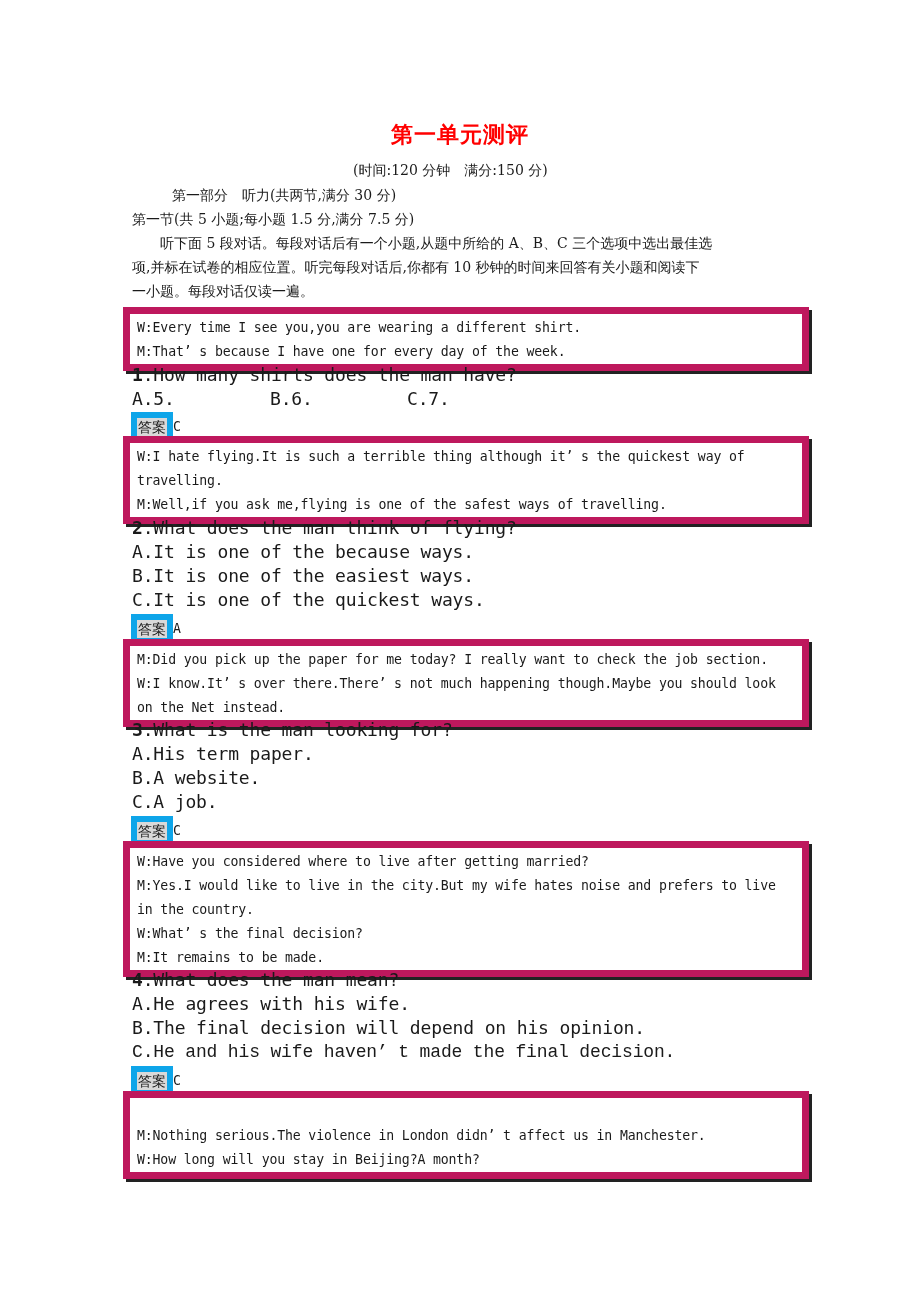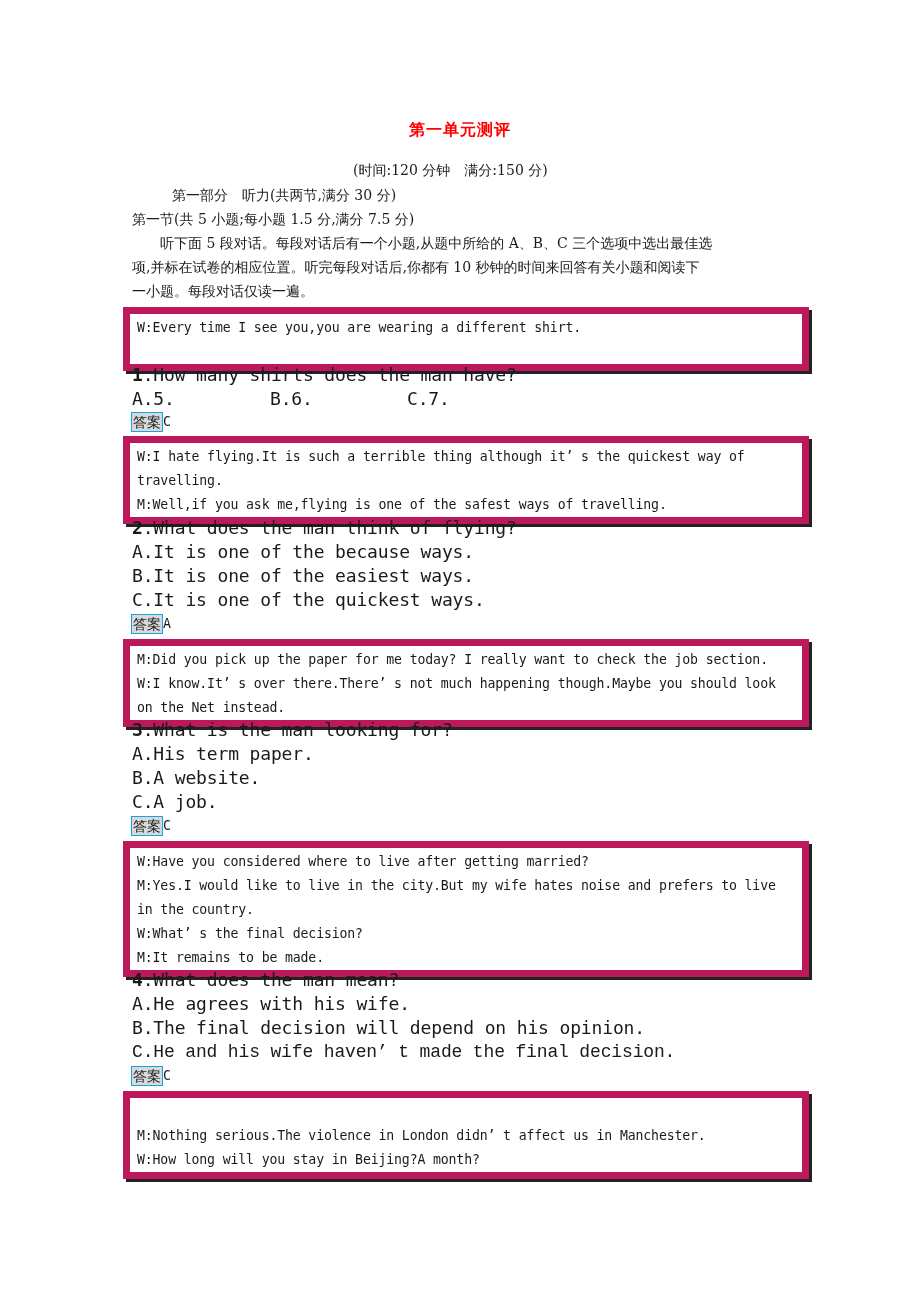--- a/index.html
+++ b/index.html
@@ -1,29 +1,29 @@
 <!DOCTYPE html>
 <html><head>
   <meta charset="utf-8">
   <style>
     html, body { margin: 0; padding: 0; background: #ffffff; }
     body { width: 920px; height: 1302px; position: relative; overflow: hidden;
       font-family: "DejaVu Serif", "Liberation Serif", serif; color: #1a1a1a; }
     .page { position: absolute; left: 0; top: 0; width: 920px; }
     .title { position: absolute; left: 0; width: 920px; top: 120px; text-align: center;
-      color: #ff0000; font-size: 16px; font-weight: bold; letter-spacing: 1px;
+      color: #ff0000; font-size: 22px; font-weight: bold; letter-spacing: 1px;
       font-family: "DejaVu Sans", sans-serif; }
     .subtitle { position: absolute; left: 353px; top: 162px; font-size: 14px; }
     .line { position: absolute; font-size: 14px; white-space: nowrap; line-height: 18px; }
     .mono { font-family: "DejaVu Sans Mono", "Liberation Mono", monospace; font-size: 18px; letter-spacing: -0.15px; }
     .box { position: absolute; left: 123px; width: 672px; border: 7px solid #be185d;
       box-shadow: 3px 3px 0 #222; background: #fff; }
     .box .bl { position: absolute; left: 7px; font-family: "DejaVu Sans Mono", "Liberation Mono", monospace;
       font-size: 13.2px; letter-spacing: -0.15px; white-space: nowrap; line-height: 18px; }
-    .badge { display: inline-block; background: #d9d9d9; border: 1px solid #0ea5e9;
+    .badge { display: inline-block; background: #d9d9d9; border: 6px solid #0ea5e9;
       font-family: "DejaVu Sans", sans-serif; font-size: 14px; line-height: 18px; padding: 0 1px;
       vertical-align: middle; }
     .ans { font-family: "DejaVu Sans Mono", monospace; font-size: 13.2px; vertical-align: middle; }
     .qnum { font-weight: bold; font-family: "DejaVu Sans Mono", monospace; }
   </style>
 </head>
 <body>
 
 <div class="page">
 
@@ -31,20 +31,21 @@
   <div class="subtitle">(时间:120 分钟　满分:150 分)</div>
 
   <div class="line" style="left:172px;top:186px;">第一部分　听力(共两节,满分 30 分)</div>
   <div class="line" style="left:132px;top:210px;">第一节(共 5 小题;每小题 1.5 分,满分 7.5 分)</div>
   <div class="line" style="left:160px;top:234px;">听下面 5 段对话。每段对话后有一个小题,从题中所给的 A、B、C 三个选项中选出最佳选</div>
   <div class="line" style="left:132px;top:258px;">项,并标在试卷的相应位置。听完每段对话后,你都有 10 秒钟的时间来回答有关小题和阅读下</div>
   <div class="line" style="left:132px;top:282px;">一小题。每段对话仅读一遍。</div>
 
   <div class="box" style="top:307px;height:50px;">
     <div class="bl" style="top:5px;">W:Every time I see you,you are wearing a different shirt.</div>
+    <div class="bl" style="top:29px;">M:That’ s because I have one for every day of the week.</div>
   </div>
   <div class="line mono" style="left:132px;top:366px;"><span class="qnum">1</span><span>.How many shirts does the man have?</span></div>
   <div class="line mono" style="left:132px;top:390px;">A.5.</div>
   <div class="line mono" style="left:270px;top:390px;">B.6.</div>
   <div class="line mono" style="left:407px;top:390px;">C.7.</div>
   <div class="line" style="left:131px;top:412px;"><span class="badge">答案</span><span class="ans">C</span></div>
 
   <div class="box" style="top:436px;height:74px;">
     <div class="bl" style="top:5px;">W:I hate flying.It is such a terrible thing although it’ s the quickest way of</div>
     <div class="bl" style="top:29px;">travelling.</div>

